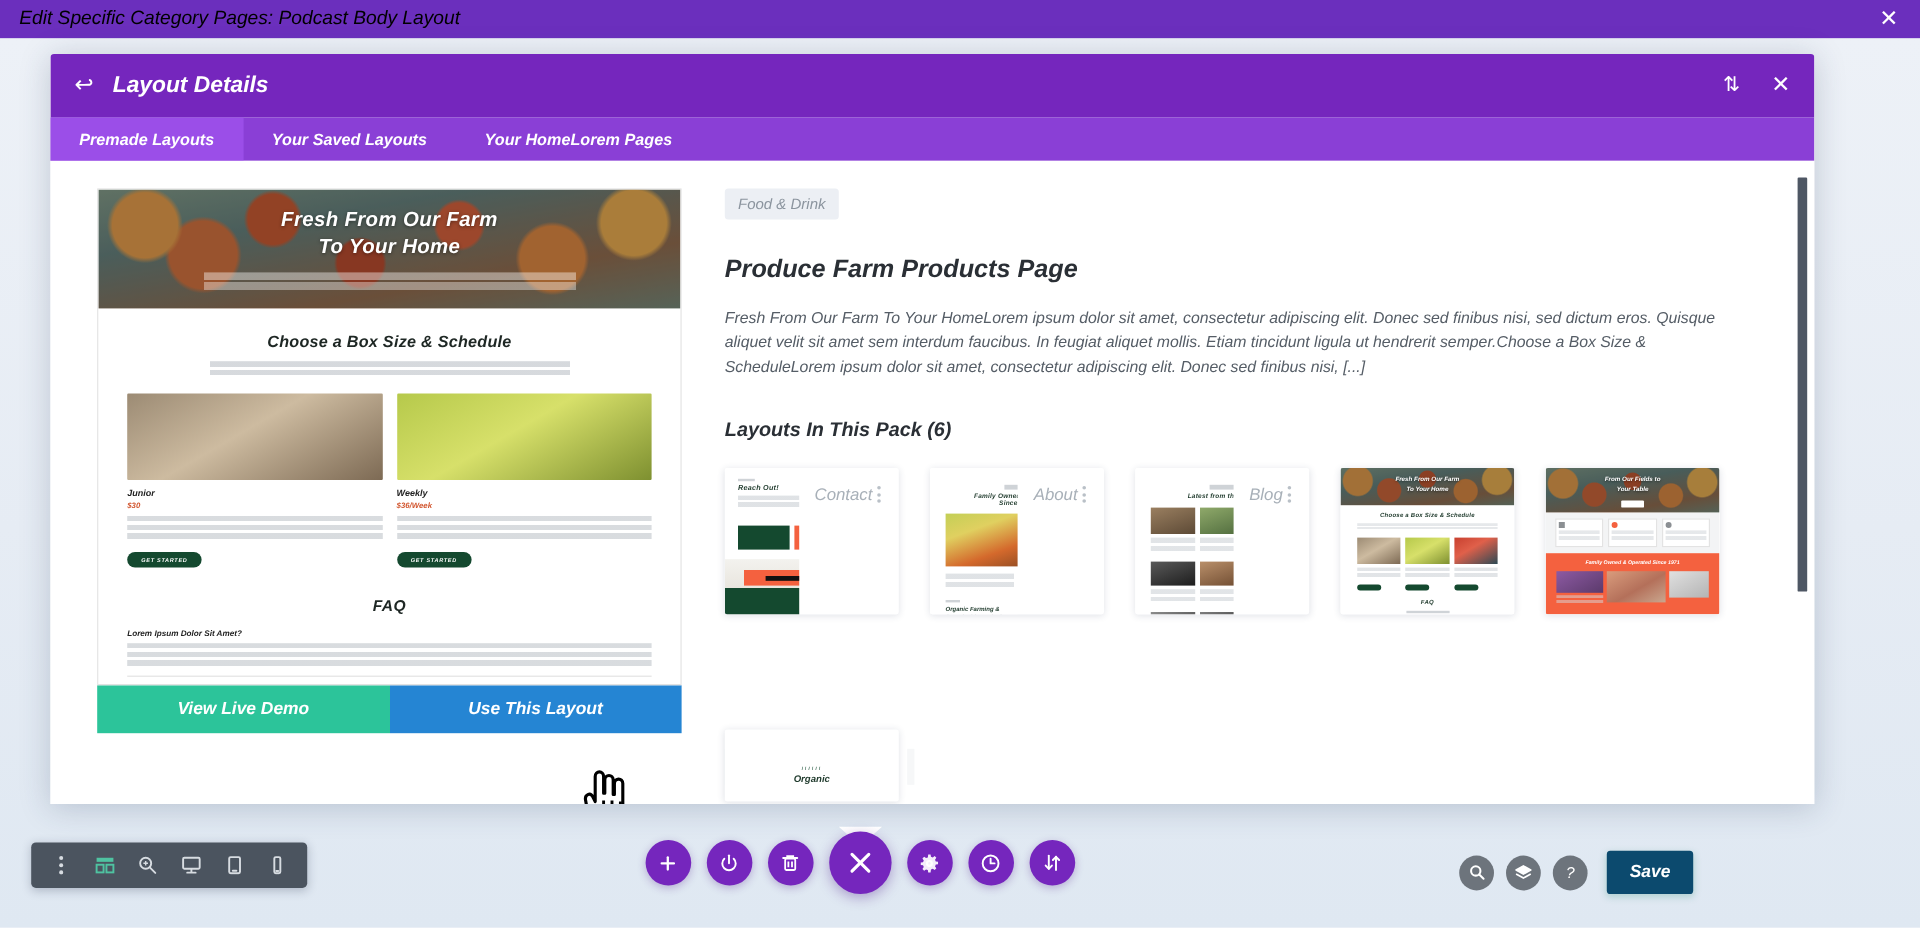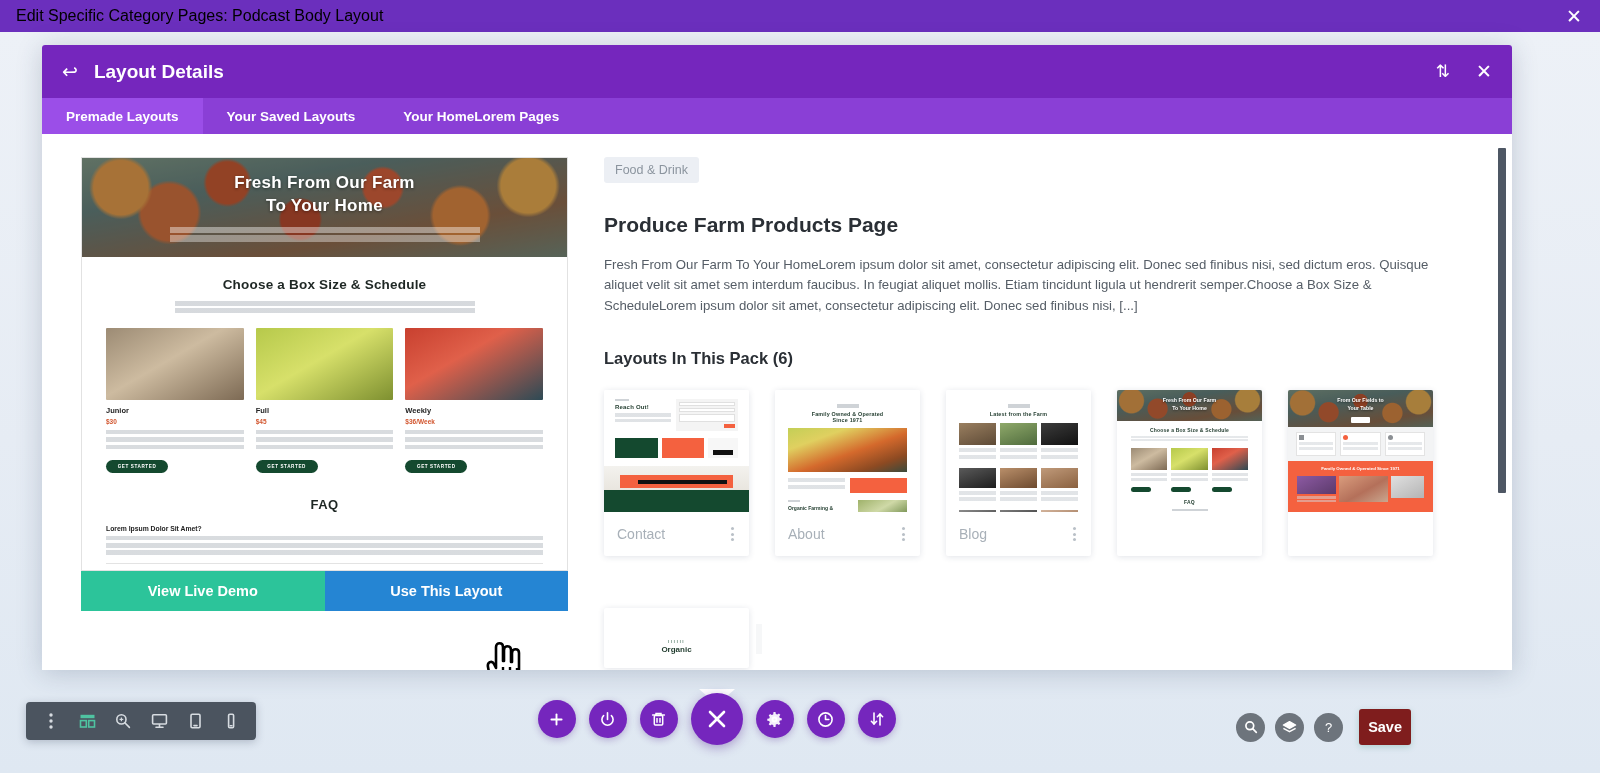--- a/index.html
+++ b/index.html
@@ -2,21 +2,21 @@
 <html><head>
 <meta charset="utf-8">
 <style>
   * { box-sizing: border-box; margin: 0; padding: 0; }
   html, body {
     width: 1600px; height: 773px;
     overflow: hidden;
     font-family: "Liberation Sans", sans-serif;
     background: #eaeff5;
   }
-  #app { position: relative; width: 1433px; height: 773px; }
+  #app { position: relative; width: 1433px; height: 773px; font-style: italic; }
 
   
   .admin-bar {
     position: absolute; top: 0; left: 0; width: 1600px; height: 32px;
     background: #6b2fbd;
     display: flex; align-items: center; justify-content: space-between;
     padding: 0 16px;
   }
   .admin-close {
     color: #fff; font-size: 19px; line-height: 1; cursor: pointer;
@@ -182,21 +182,21 @@
     margin-top: 33px; font-size: 16.5px; color: #2a2f35; font-weight: bold;
   }
 
   .pack-grid {
     margin-top: 22px; display: flex; gap: 26px;
   }
   .pack-card {
     width: 145px; background: #fff;
     box-shadow: 0 1px 6px rgba(40,60,90,.14);
     border-radius: 2px; overflow: hidden; cursor: pointer;
-    display: flex; flex-direction: column;
+    display: flex; 
   }
   .pack-thumb { height: 122px; overflow: hidden; position: relative; background:#fff; }
   .pack-foot {
     height: 44px; display: flex; align-items: center; justify-content: space-between;
     padding: 0 11px 0 13px;
   }
   .pack-name { font-size: 14px; color: #a8b0b8; }
   .pack-card.selected .pack-name { color: #5c646c; font-weight: bold; }
   .kebab { display: flex; flex-direction: column; gap: 2.5px; padding: 4px; cursor: pointer; }
   .kebab i { width: 3px; height: 3px; border-radius: 50%; background: #b9c0c7; display: block; }
@@ -275,22 +275,22 @@
   .bottom-right {
     position: absolute; right: 22px; bottom: 28px;
     display: flex; align-items: center; gap: 10px;
   }
   .gray-btn {
     width: 29px; height: 29px; border-radius: 50%; background: #6d747c;
     display: flex; align-items: center; justify-content: center; color: #fff; cursor: pointer;
     font-size: 13px;
   }
   .save-btn {
-    margin-left: 6px; background: #7f1d1d; color: #fff; font-weight: bold;
-    font-size: 14.5px; padding: 10px 9px; border-radius: 3px; cursor: pointer;
+    margin-left: 6px; background: #0c4a6e; color: #fff; font-weight: bold;
+    font-size: 14.5px; padding: 10px 19px; border-radius: 3px; cursor: pointer;
     box-shadow: 0 2px 6px rgba(30,140,110,.25);
   }
   svg { display: block; }
 </style>
 </head>
 <body>
 
 <div id="app">
 
   <div class="admin-bar">
@@ -335,27 +335,20 @@
             <div class="cards3">
               <div class="c3">
                 <div class="img"></div>
                 <div class="t">Junior</div>
                 <div class="price">$30</div>
                 <div class="lines"></div>
                 <div class="btn">GET STARTED</div>
               </div>
               <div class="c3">
                 <div class="img"></div>
-                <div class="t">Full</div>
-                <div class="price">$45</div>
-                <div class="lines"></div>
-                <div class="btn">GET STARTED</div>
-              </div>
-              <div class="c3">
-                <div class="img"></div>
                 <div class="t">Weekly</div>
                 <div class="price">$36/Week</div>
                 <div class="lines"></div>
                 <div class="btn">GET STARTED</div>
               </div>
             </div>
 
             <div class="faq-h">FAQ</div>
             <div class="faq-q">Lorem Ipsum Dolor Sit Amet?</div>
             <div class="faq-a"></div>

